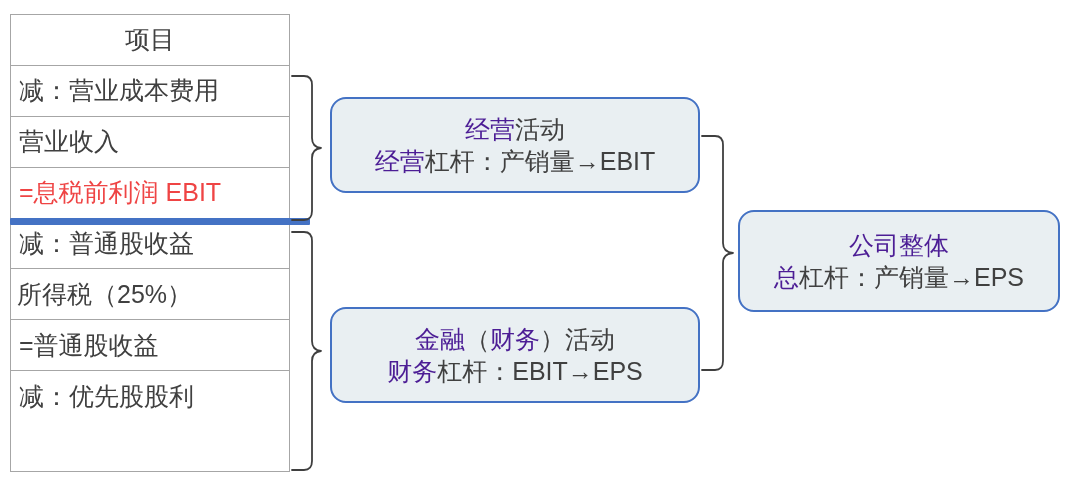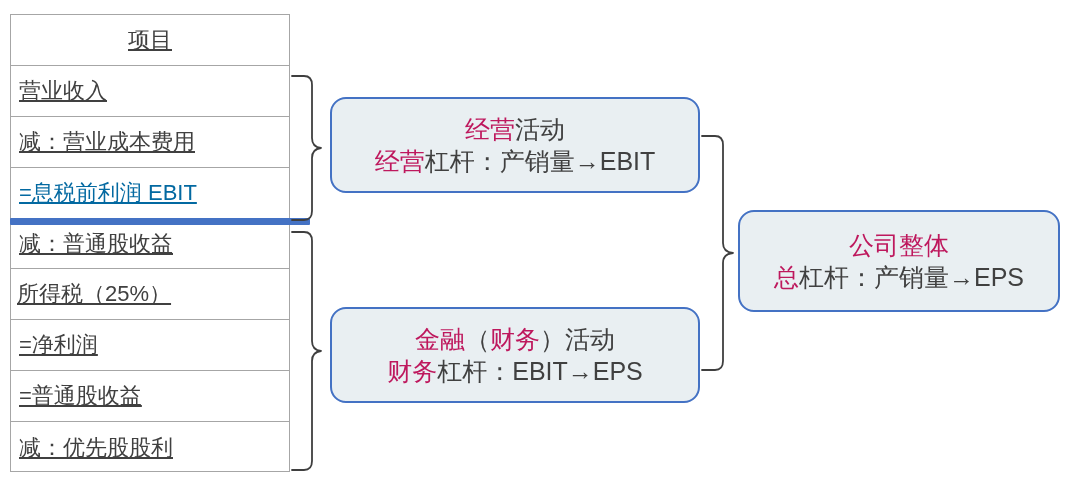--- a/index.html
+++ b/index.html
@@ -23,30 +23,29 @@
     background:#ffffff;
   }
   .trow{
     box-sizing:border-box;
     border-bottom:1px solid #a6a6a6;
     height:50.9px;
     display:flex;
     align-items:center;
     padding:0 6px;
     color:#404040;
-    font-size:22px;
+    font-size:25px;
     line-height:1;
     white-space:nowrap;
-    text-decoration:underline;
   }
   .trow:last-child{border-bottom:none;}
   .trow.center{justify-content:center;}
   .trow.right{justify-content:flex-start;padding-right:12px;}
   .trow.left{justify-content:flex-start;padding-left:8px;}
-  .trow.red{color:#0369a1;}
+  .trow.red{color:#ef4444;}
 
   
   #ebit-underline{
     position:absolute;
     left:10px;
     top:218px;
     width:300px;
     height:7px;
     background:#4472c4;
     border-radius:1px;
@@ -62,21 +61,21 @@
     display:flex;
     flex-direction:column;
     align-items:center;
     justify-content:center;
     color:#404040;
     font-size:25px;
     line-height:1.28;
     white-space:nowrap;
   }
   .callout .ln{display:block;}
-  .hl{color:#be185d;margin-top:32px;}
+  .hl{color:#4c1d95;margin-top:32px;}
 
   #box-operating{left:330px;top:97px;width:370px;height:96px;}
   #box-financial{left:330px;top:307px;width:370px;height:96px;}
   #box-total{left:738px;top:210px;width:322px;height:102px;}
 
   
   .brace-svg{position:absolute;}
   #brace-op{left:290px;top:72px;}
   #brace-fin{left:290px;top:228px;}
   #brace-right{left:700px;top:132px;}
@@ -84,36 +83,33 @@
 </head>
 <body>
 
 <div id="stage">
 
   <div id="income-table">
     <div class="trow center">
       <span>项目</span>
     </div>
     <div class="trow left">
-      <span>营业收入</span>
+      <span>减：营业成本费用</span>
     </div>
     <div class="trow left">
-      <span>减：营业成本费用</span>
+      <span>营业收入</span>
     </div>
     <div class="trow left red">
       <span>=息税前利润 EBIT</span>
     </div>
     <div class="trow left">
       <span>减：普通股收益</span>
     </div>
     <div class="trow right">
       <span>所得税（25%）</span>
-    </div>
-    <div class="trow left">
-      <span>=净利润</span>
     </div>
     <div class="trow left">
       <span>=普通股收益</span>
     </div>
     <div class="trow left">
       <span>减：优先股股利</span>
     </div>
   </div>
 
   <div id="ebit-underline"></div>

